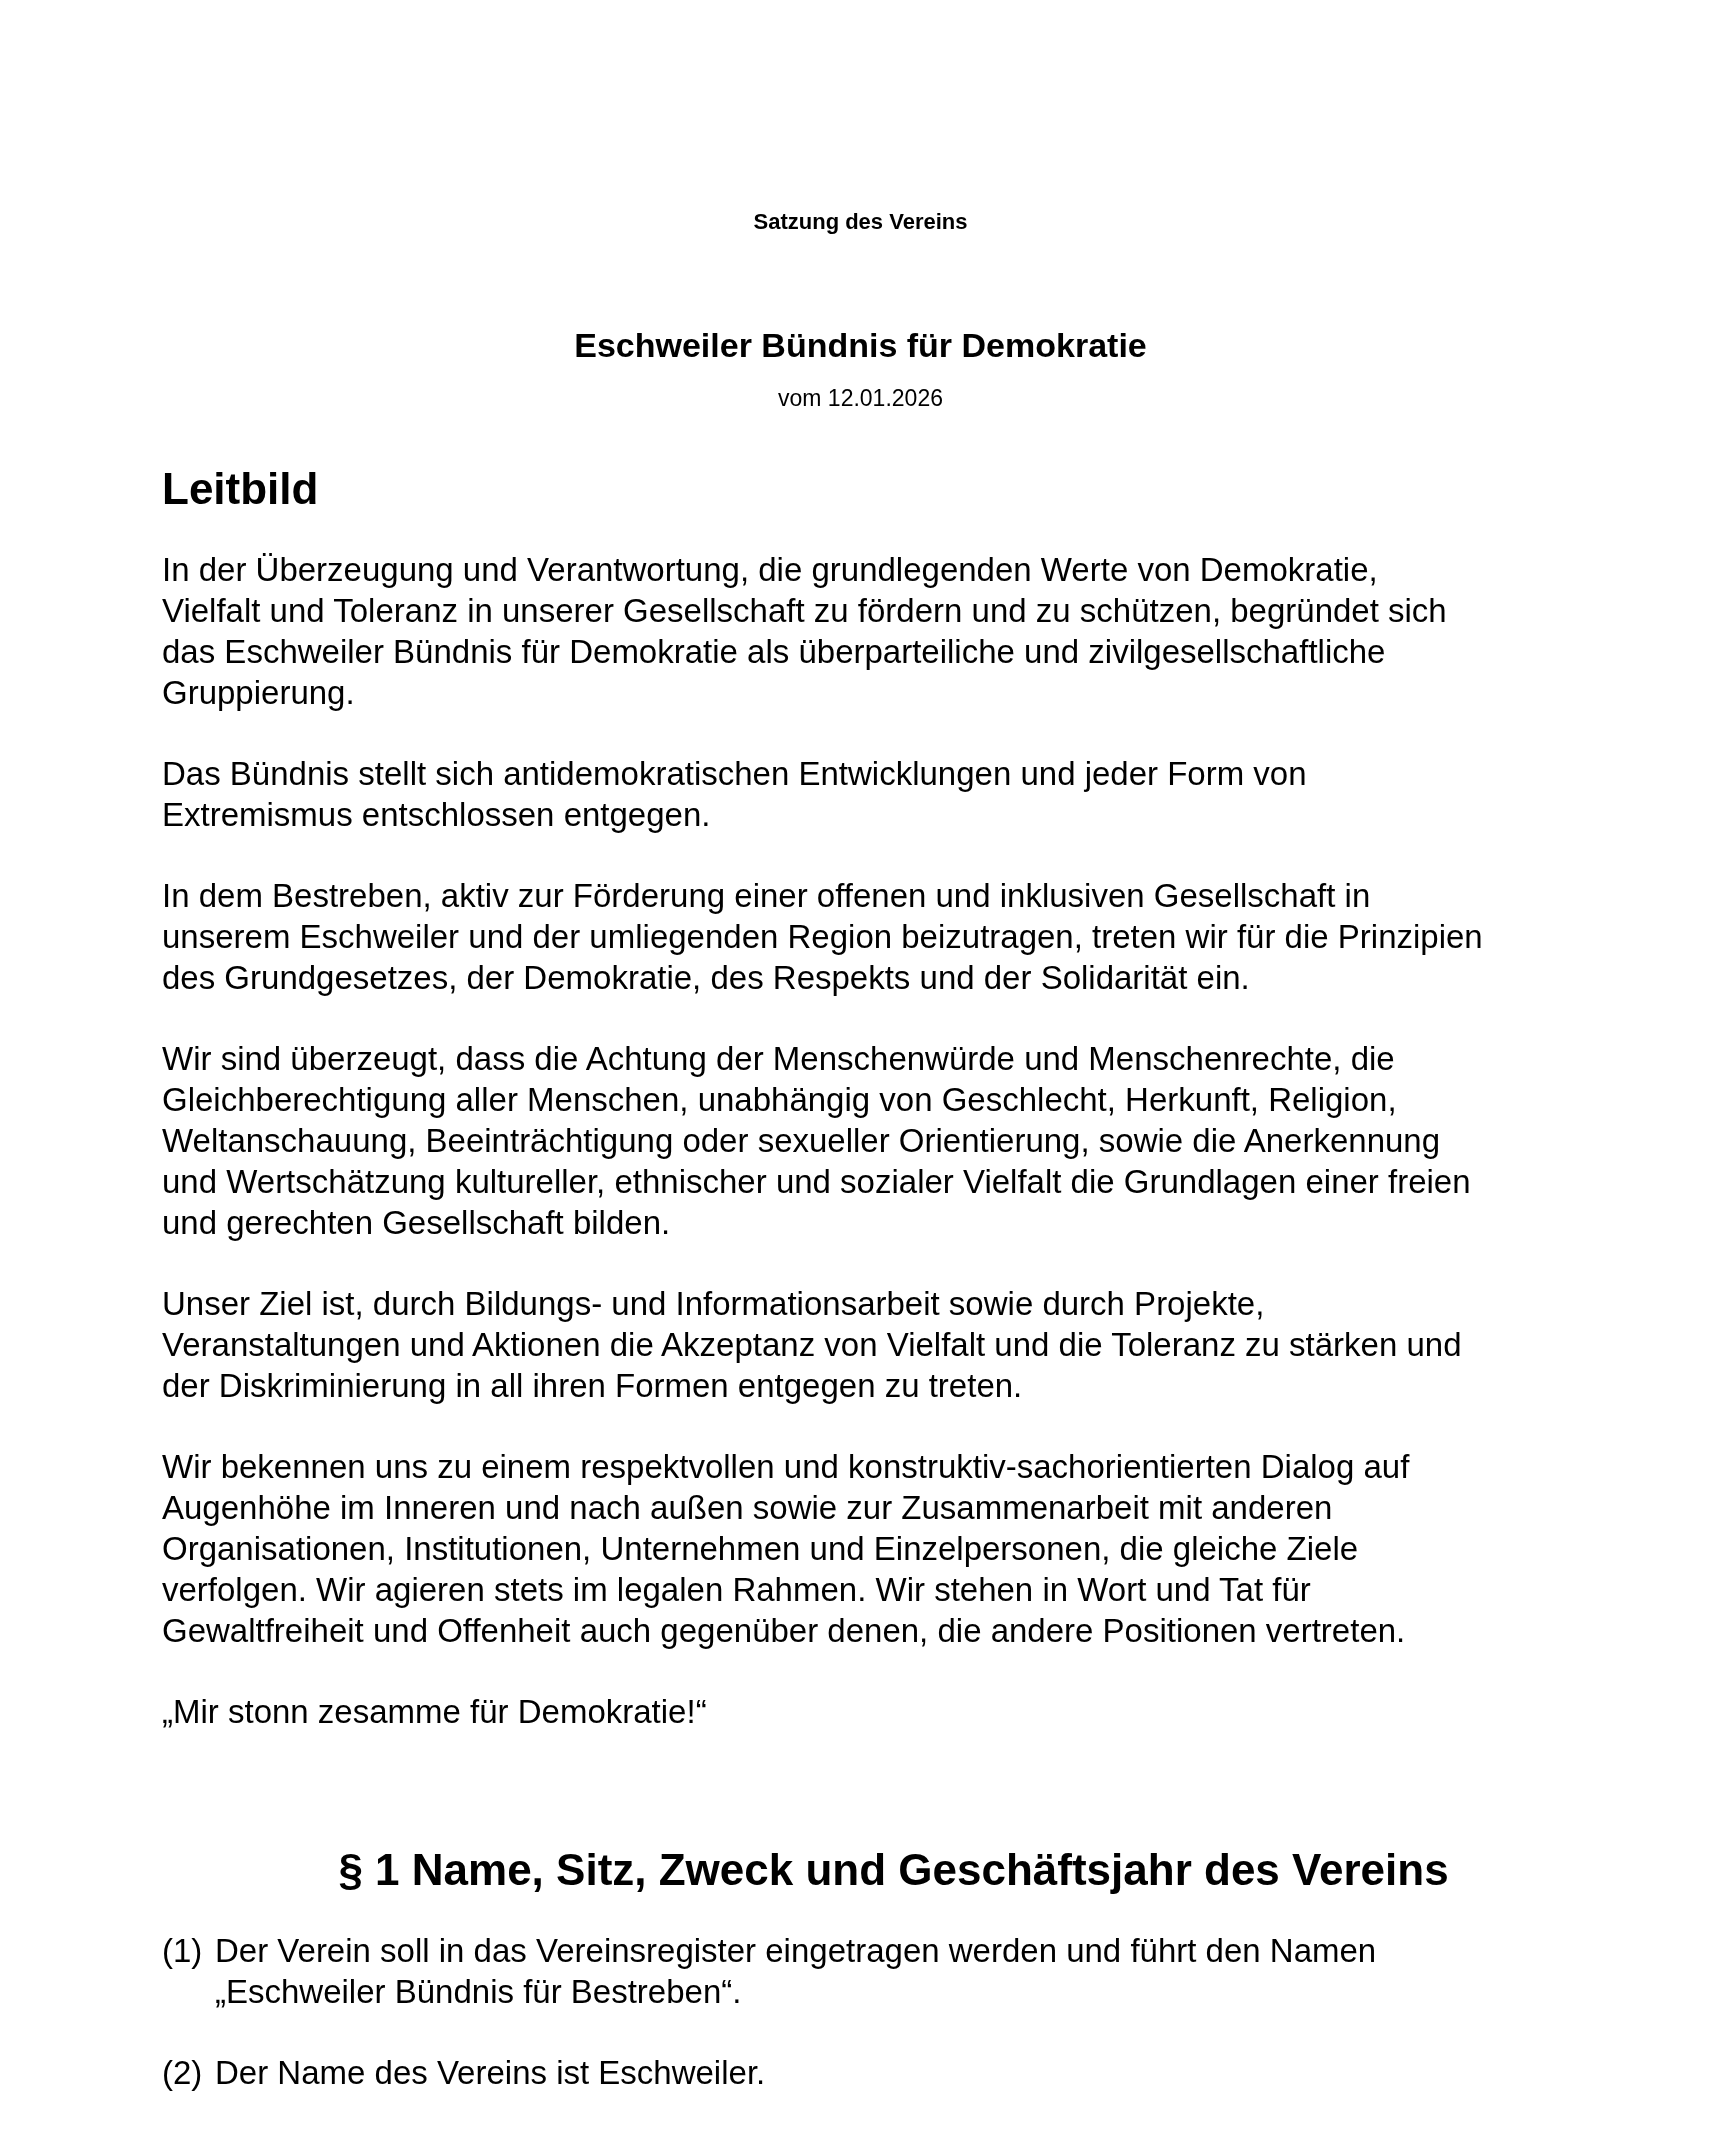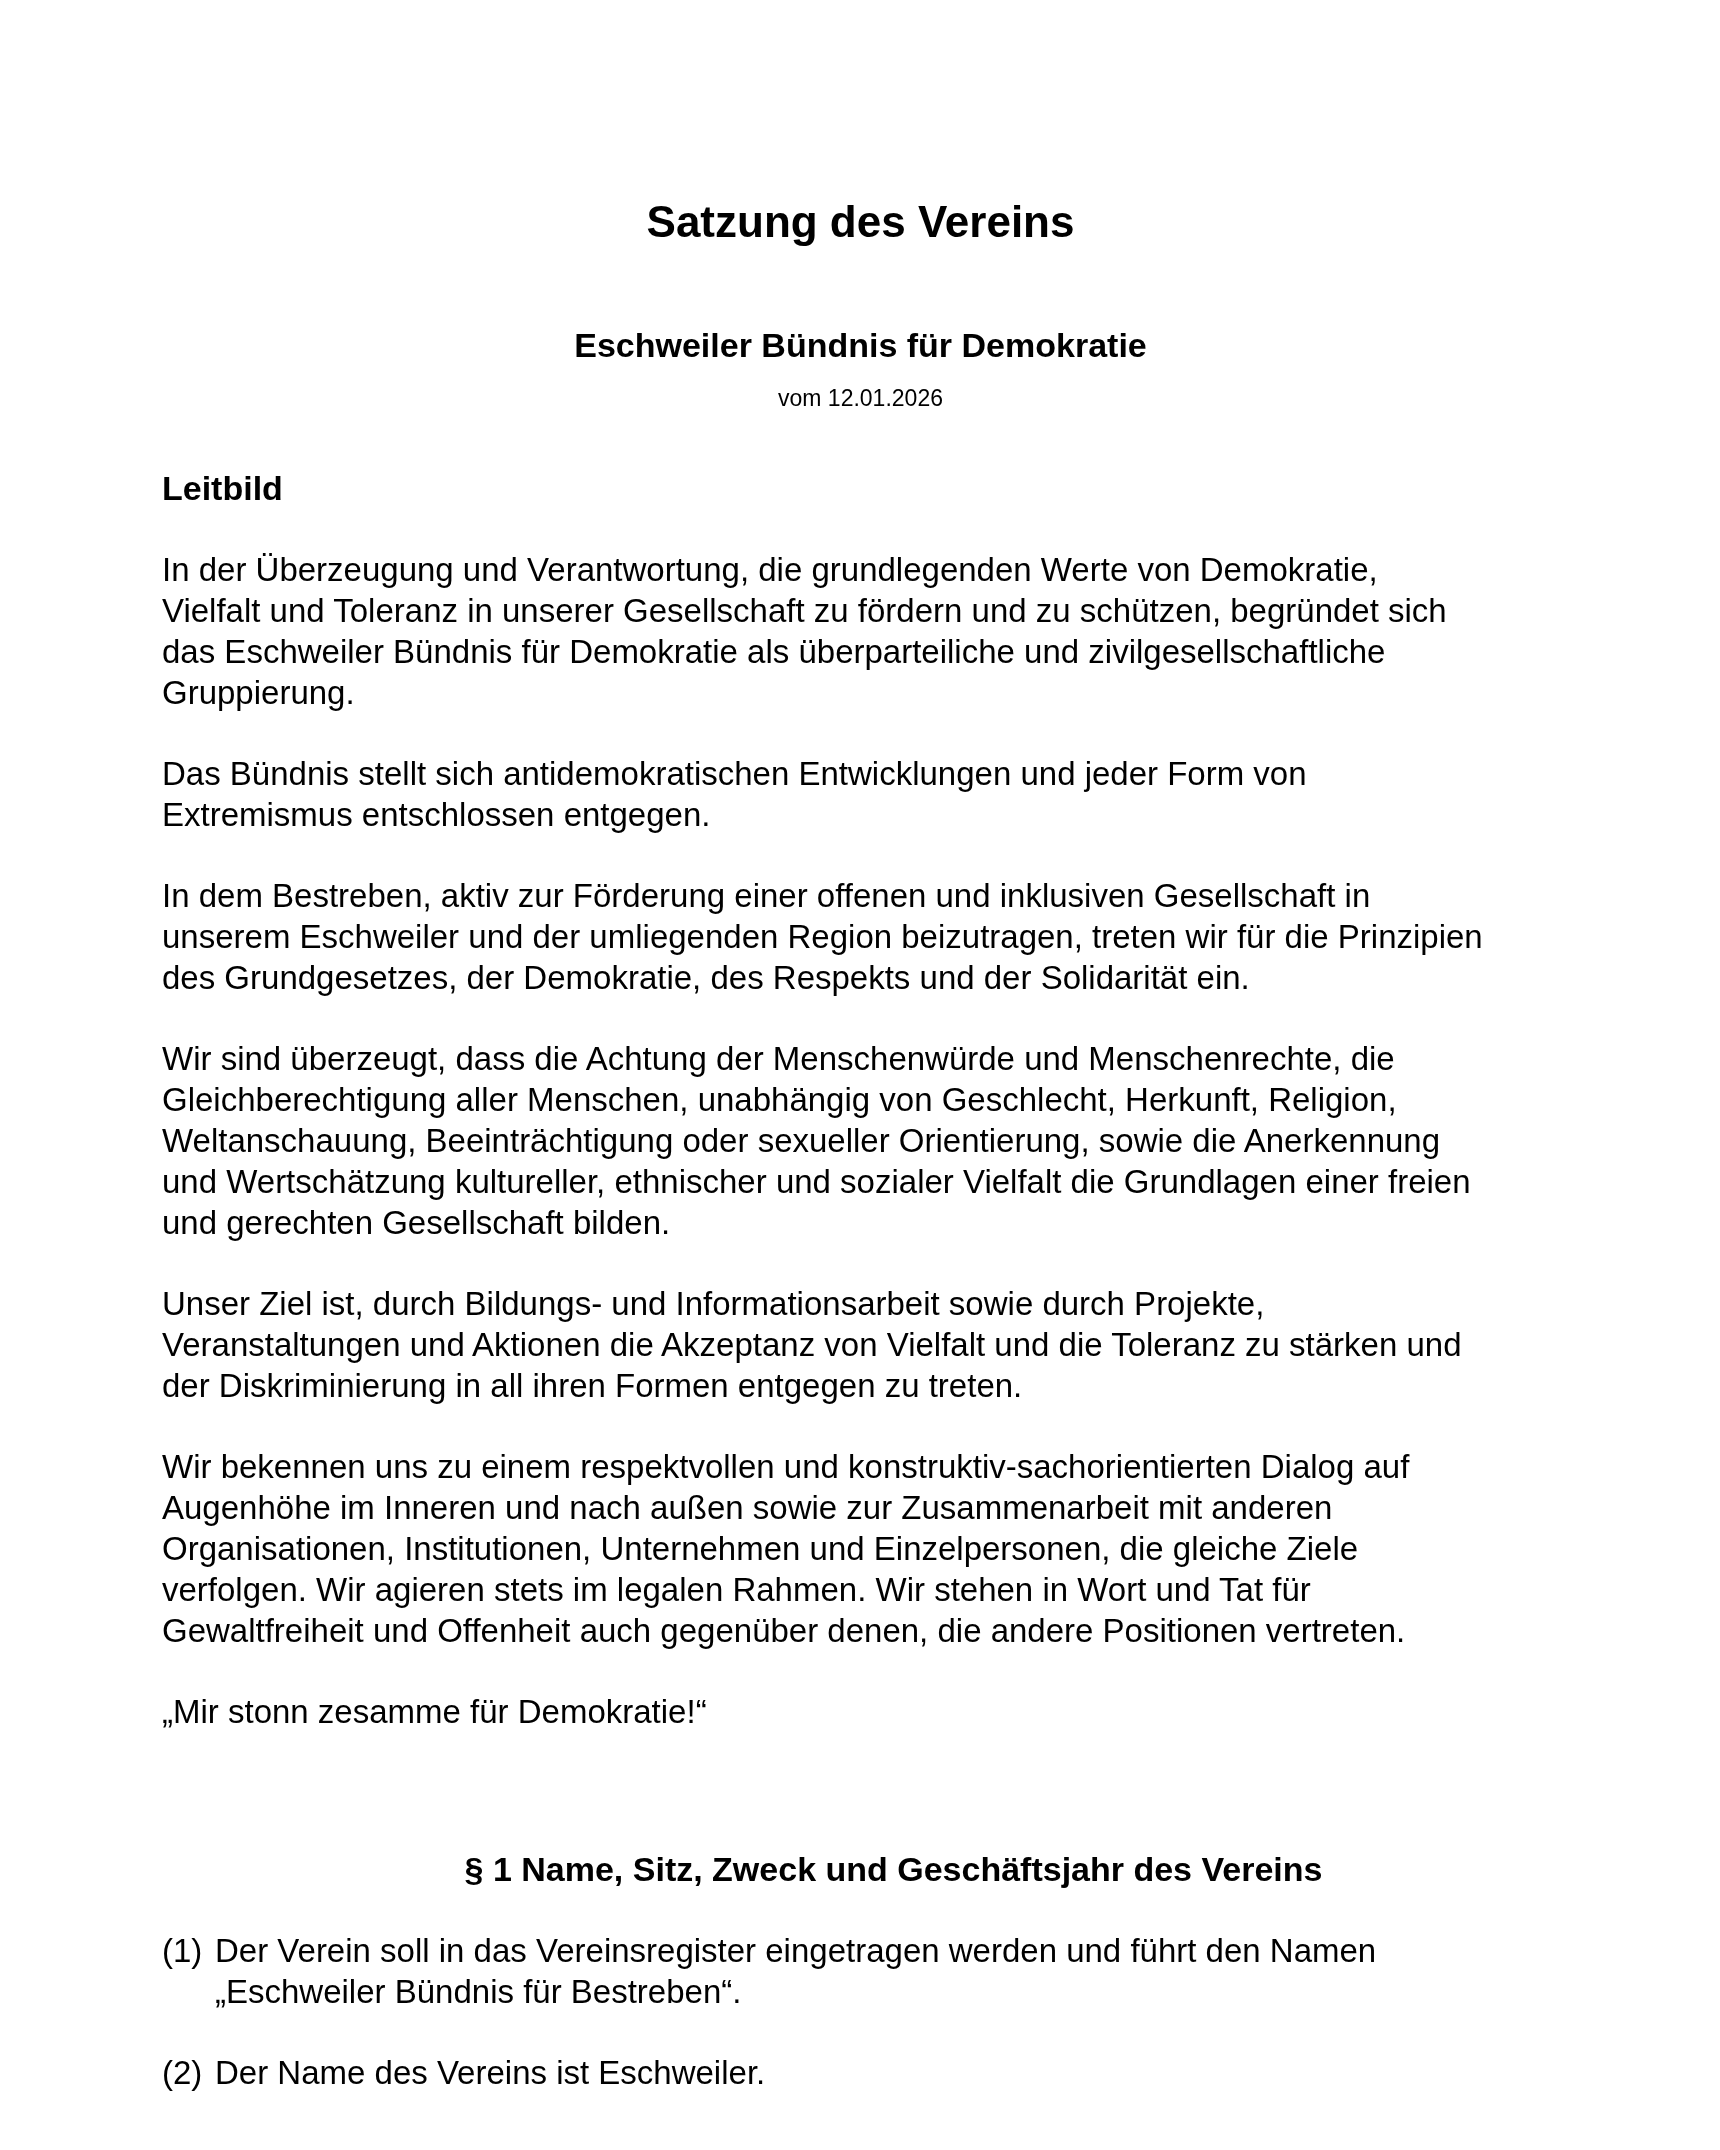--- a/index.html
+++ b/index.html
@@ -19,38 +19,38 @@
     line-height: 41px;
     padding: 201px 96px 0 162px;
     overflow: hidden;
   }
   .title-block {
     width: 1397px;
     text-align: center;
   }
   .doc-title {
     margin: 0;
-    font-size: 44px;
+    font-size: 22px;
     line-height: 41px;
     font-weight: bold;
   }
   .doc-subtitle {
     margin: 83px 0 4px 0;
     font-size: 34px;
     line-height: 41px;
     font-weight: bold;
   }
   .doc-date {
     margin: 12px;
     font-size: 23px;
     line-height: 41px;
   }
   .heading {
     margin: 0;
-    font-size: 34px;
+    font-size: 44px;
     line-height: 41px;
     font-weight: bold;
   }
   .heading.leitbild {
     margin-top: 49px;
   }
   .heading.section {
     margin-top: 117px;
     text-align: center;
   }

